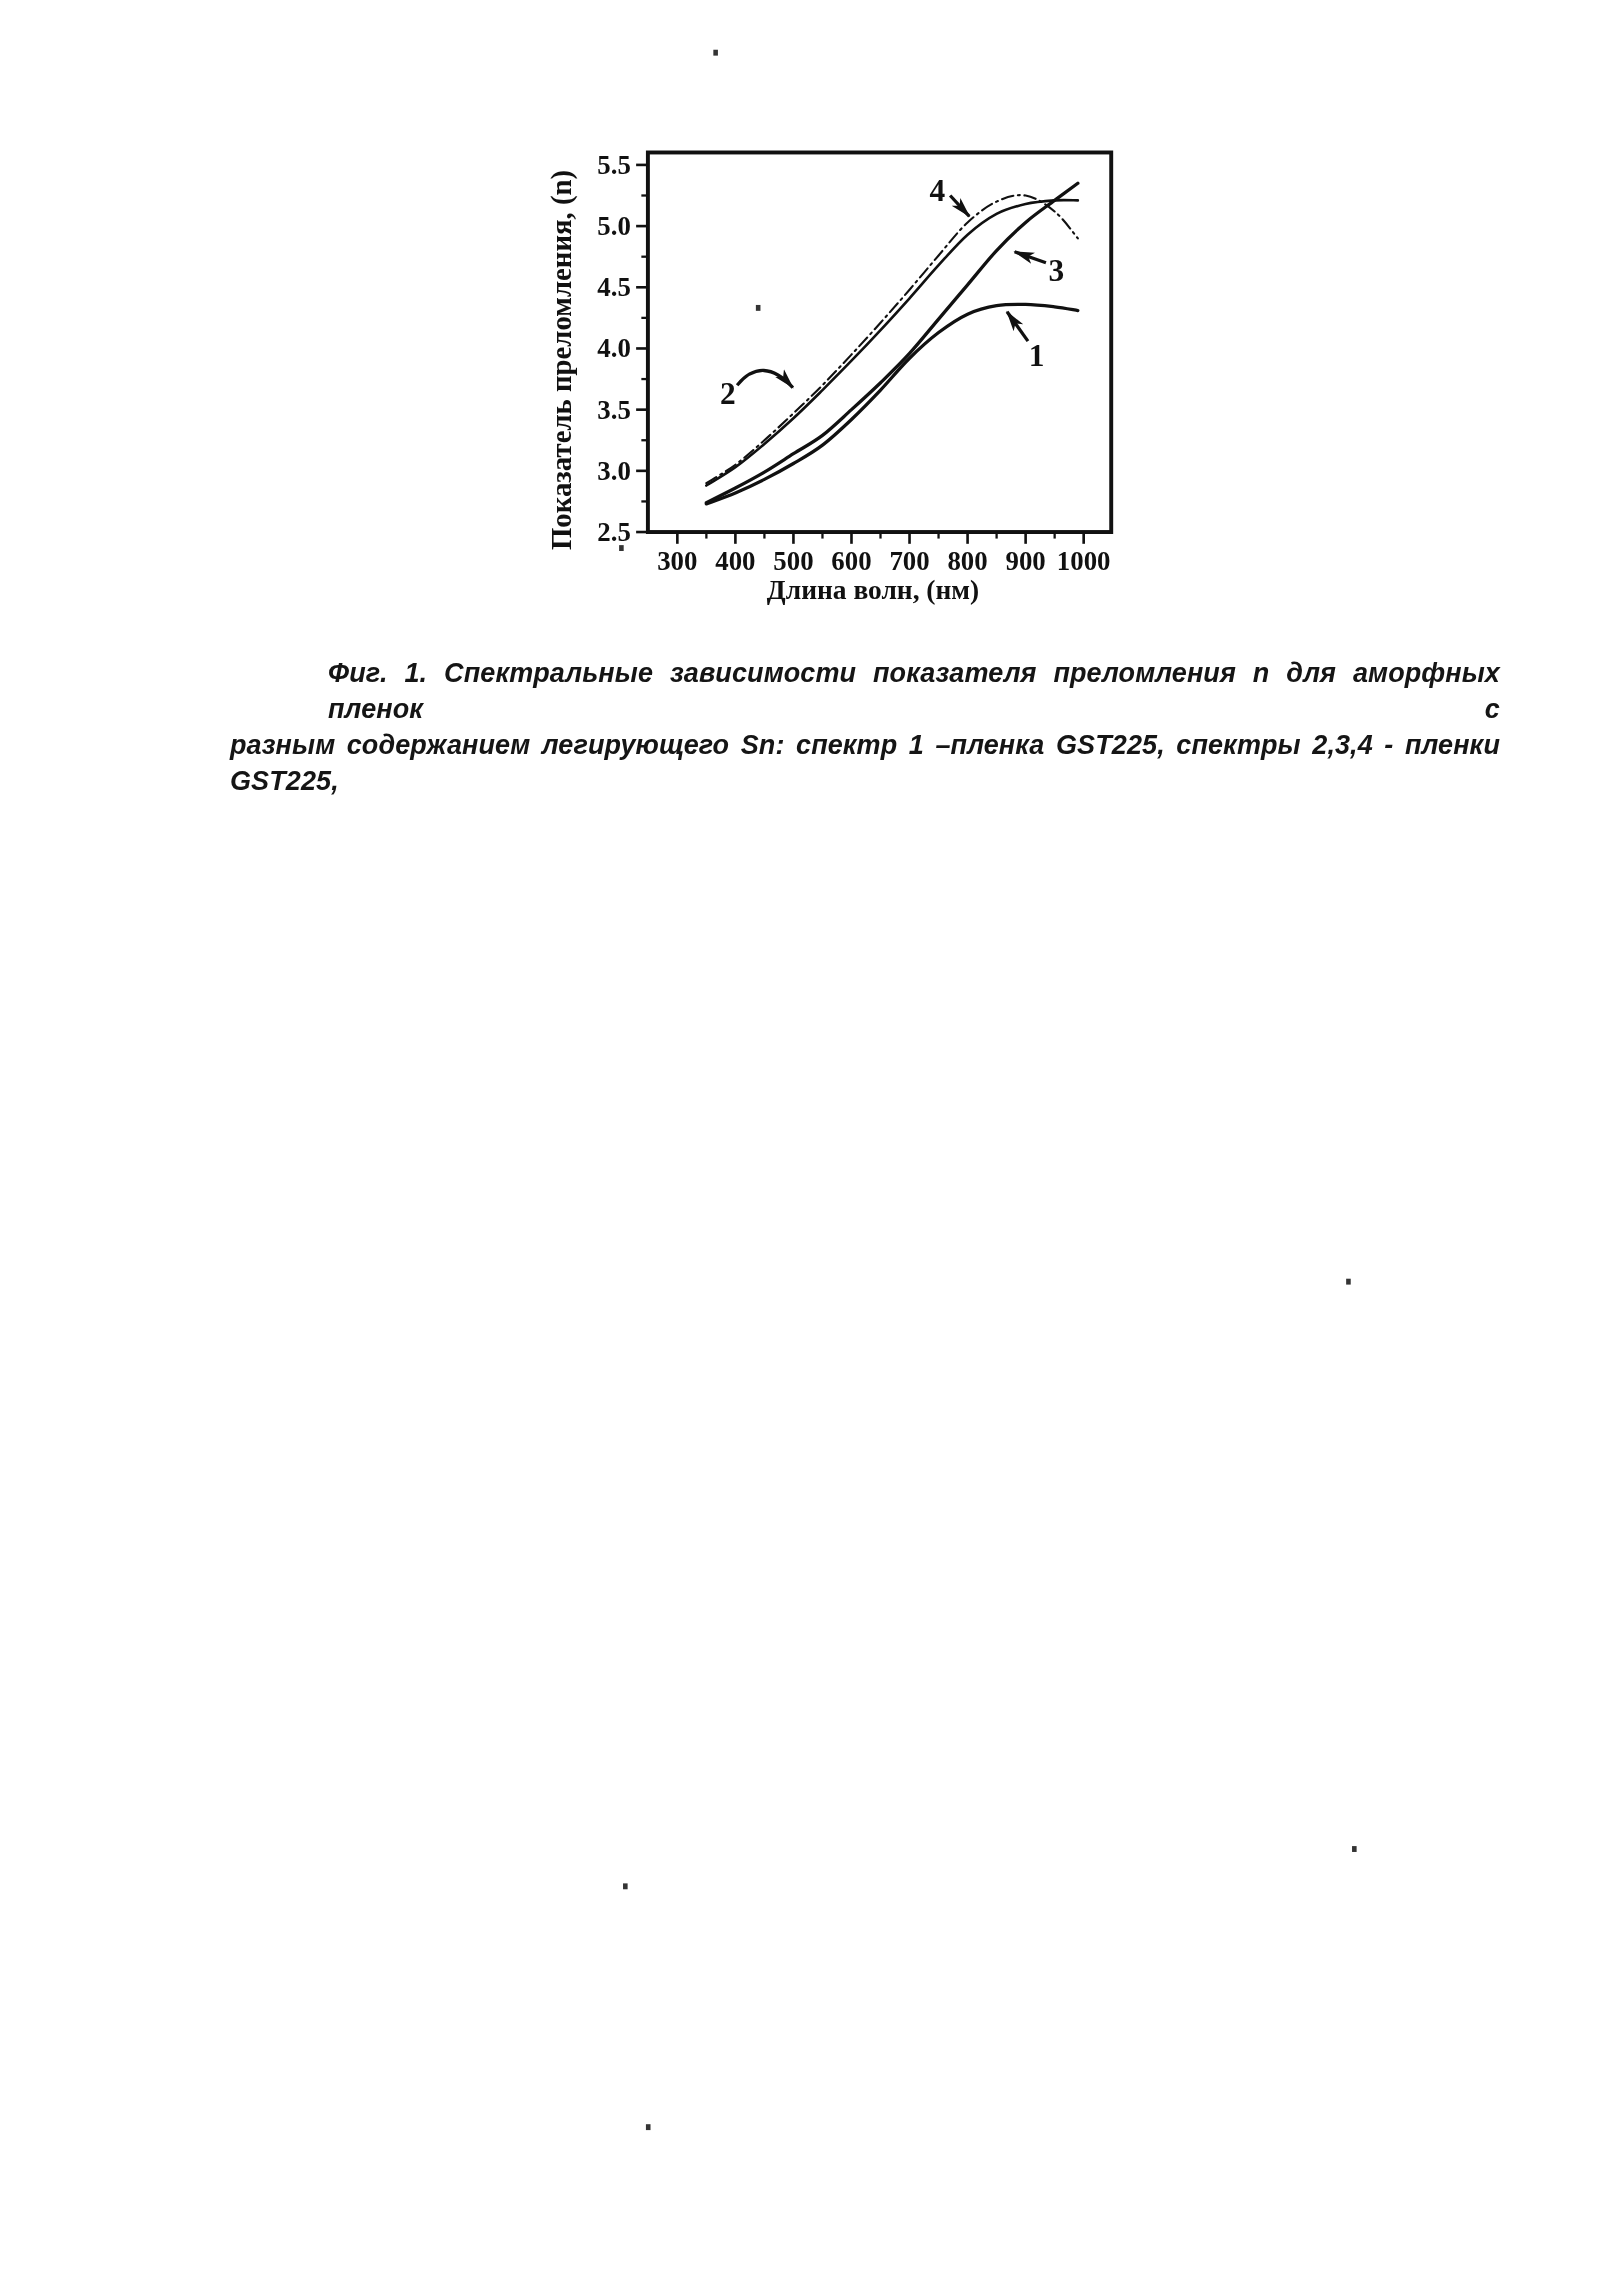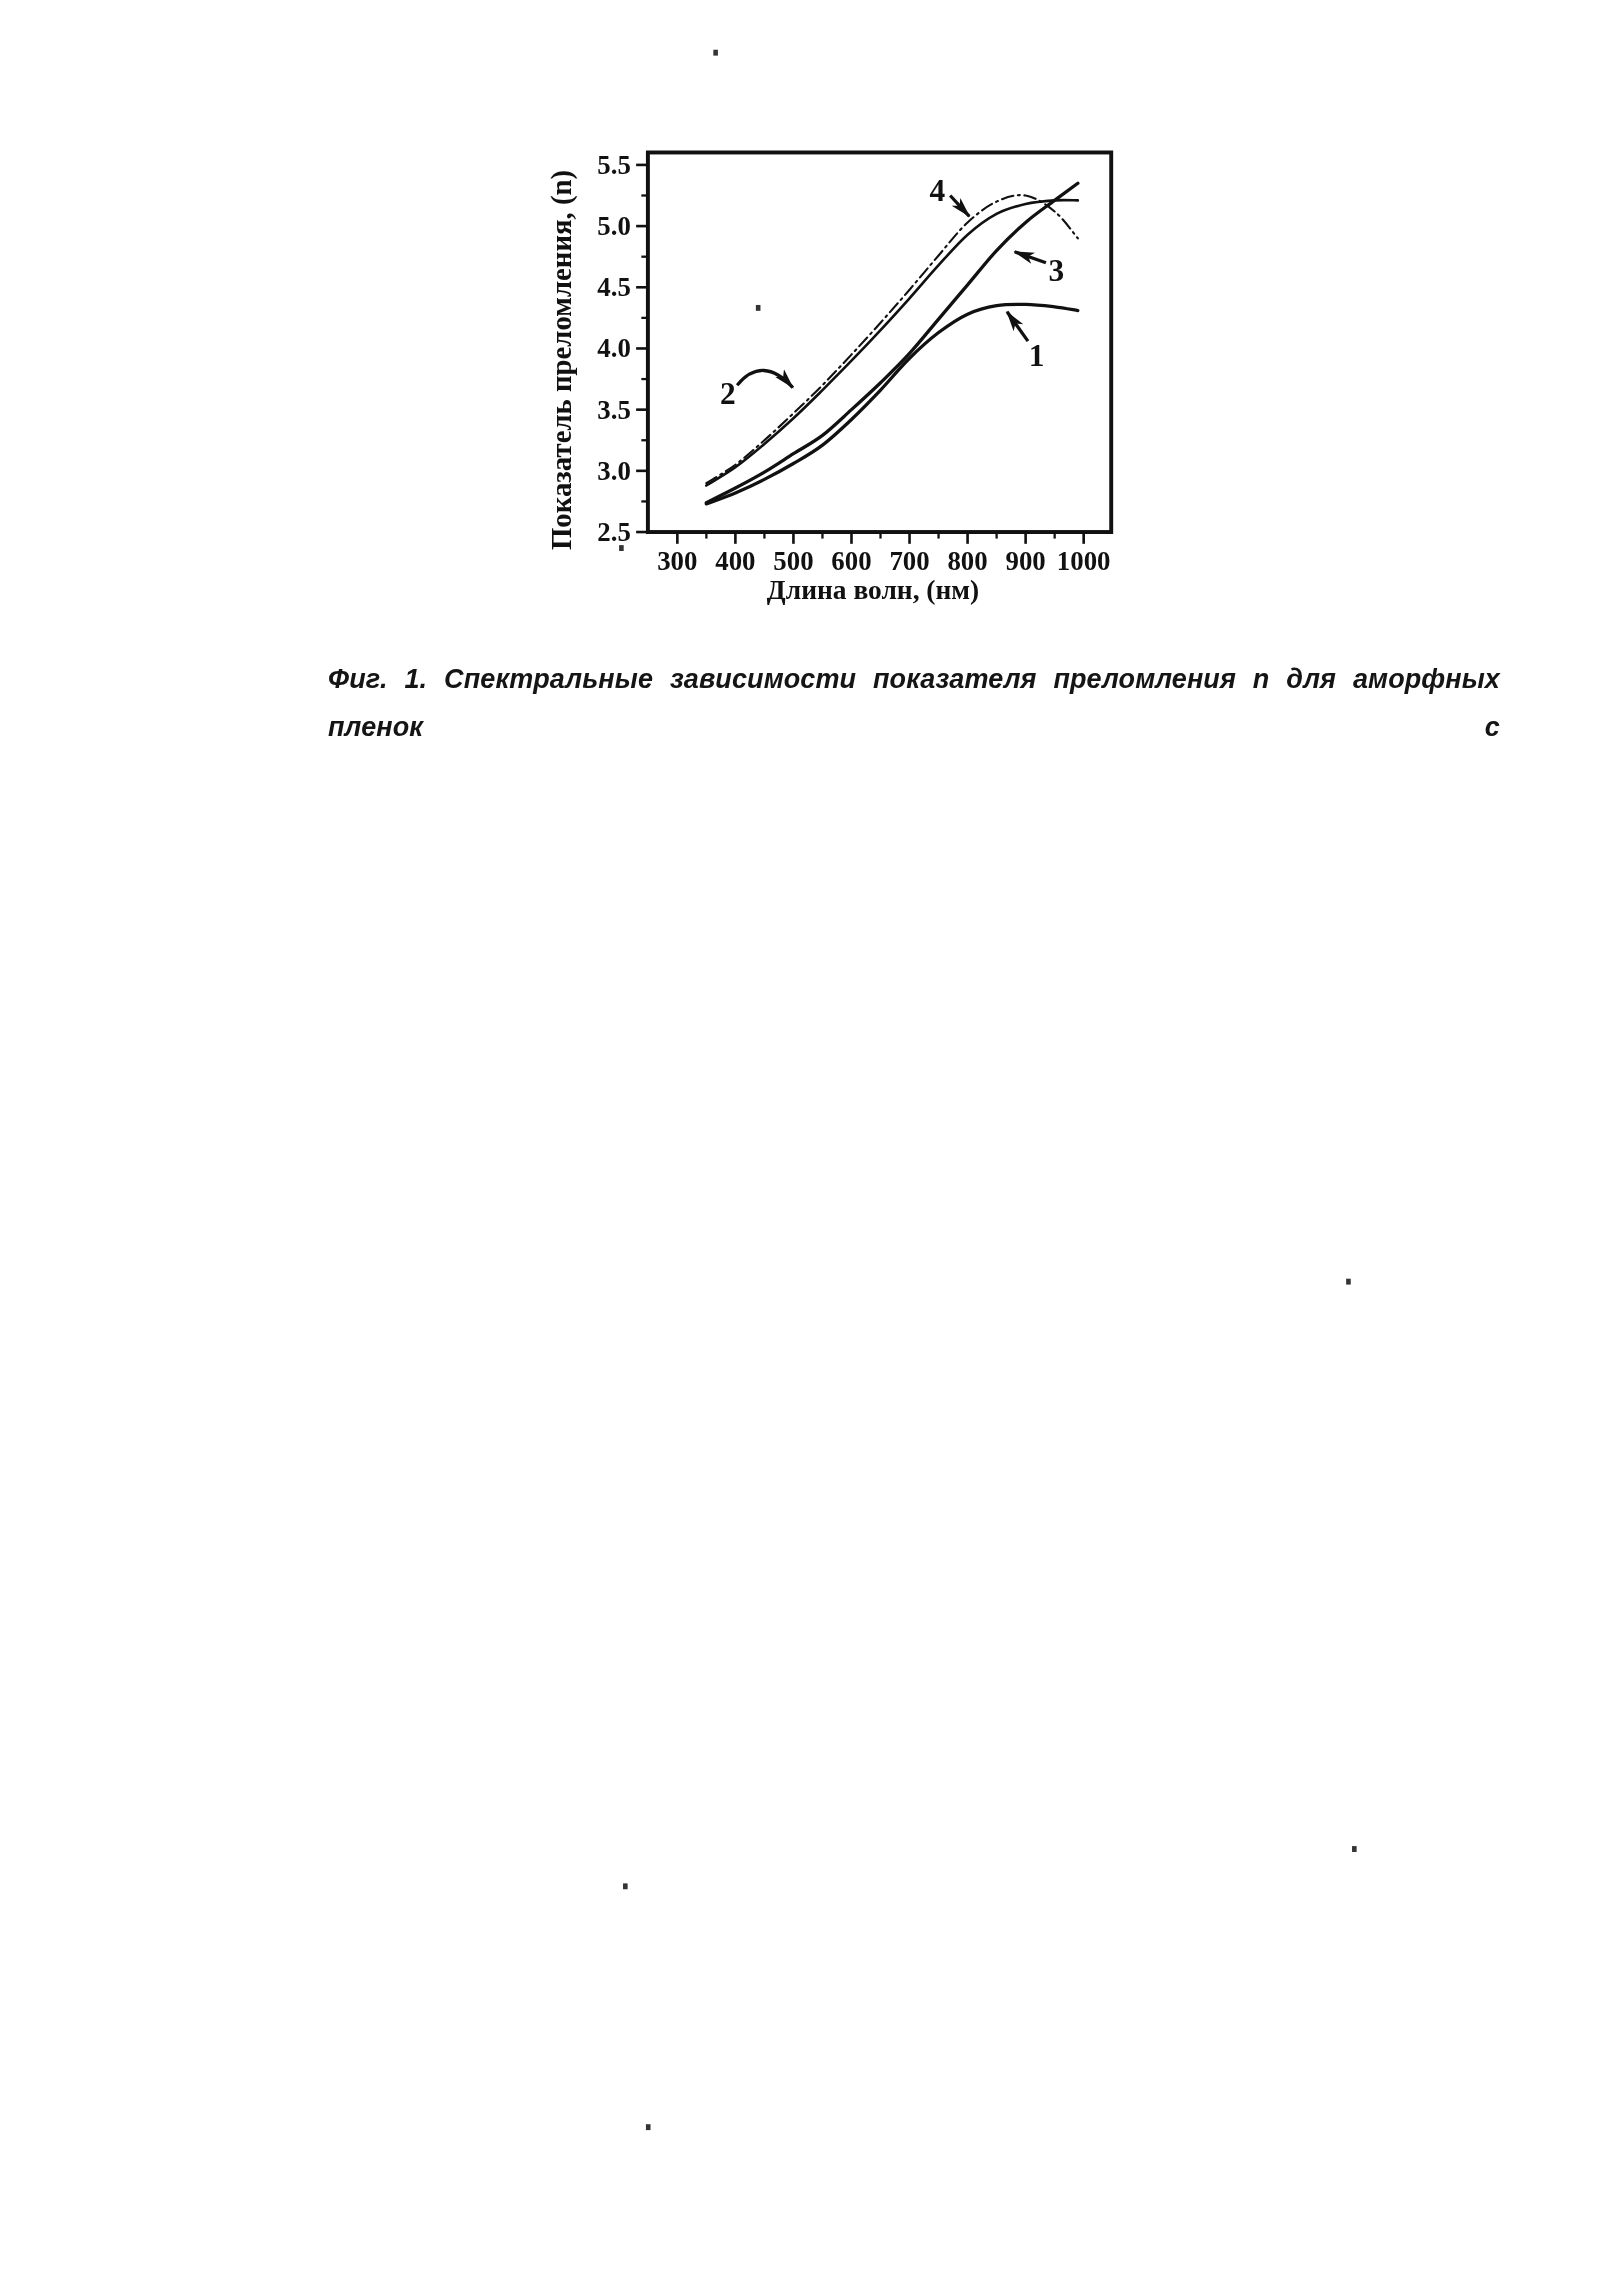--- a/index.html
+++ b/index.html
@@ -15,21 +15,21 @@
     position:absolute;
     left:230px; top:655px;
     width:1270px;
     color:#151515;
   }
   .caption-line{
     font-family:"Liberation Sans", sans-serif;
     font-style:italic;
     font-weight:700;
     font-size:27px;
-    line-height:48px;
+    line-height:36px;
     letter-spacing:0.1px;
     white-space:normal;
   }
   .caption-line.just{ text-align:justify; text-align-last:justify; }
   .caption-line.first{ padding-left:98px; }
   svg text{ -webkit-user-select:none; user-select:none; }
 </style>
 </head>
 <body>
 
@@ -111,16 +111,17 @@
         <rect x="946" y="833" width="7" height="9" fill="#111111" opacity="0.85"></rect>
         <rect x="2057" y="1954" width="7" height="9" fill="#111111" opacity="0.85"></rect>
         <rect x="2066" y="2821" width="7" height="9" fill="#111111" opacity="0.85"></rect>
         <rect x="952" y="2878" width="7" height="9" fill="#111111" opacity="0.85"></rect>
         <rect x="987" y="3246" width="7" height="9" fill="#111111" opacity="0.85"></rect>
       </g>
   </svg>
 
   <div class="figure-caption" id="caption-box">
       <div class="caption-line first just">Фиг. 1. Спектральные зависимости показателя преломления n для аморфных пленок с</div>
+      <div class="caption-line just">разным содержанием легирующего Sn: спектр 1 –пленка GST225, спектры 2,3,4 - пленки GST225,</div>
     </div>
 
 </div>
 
 
 </body></html>

